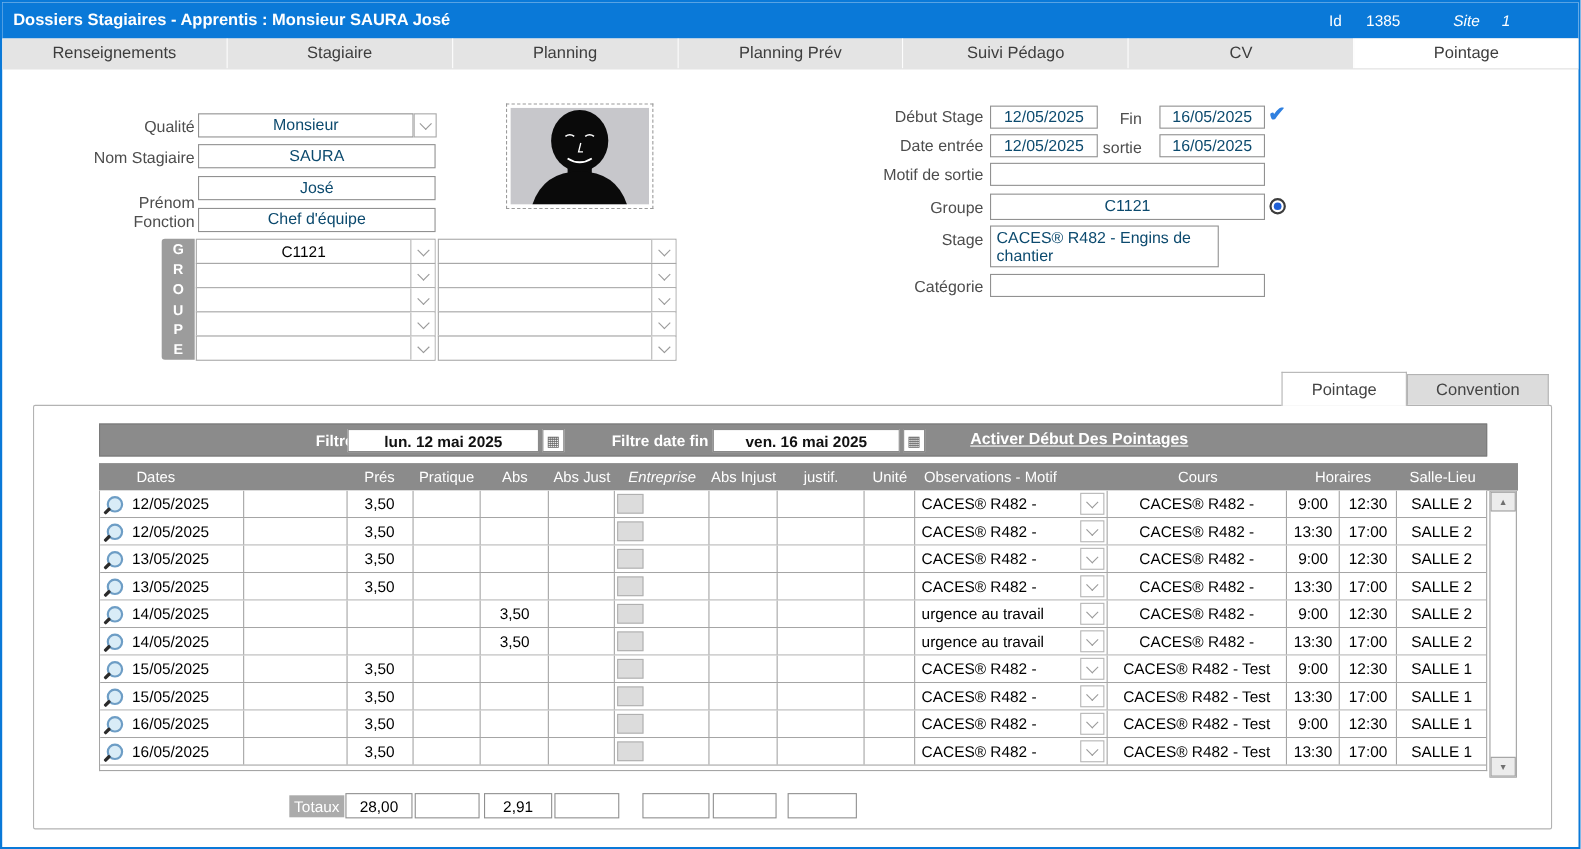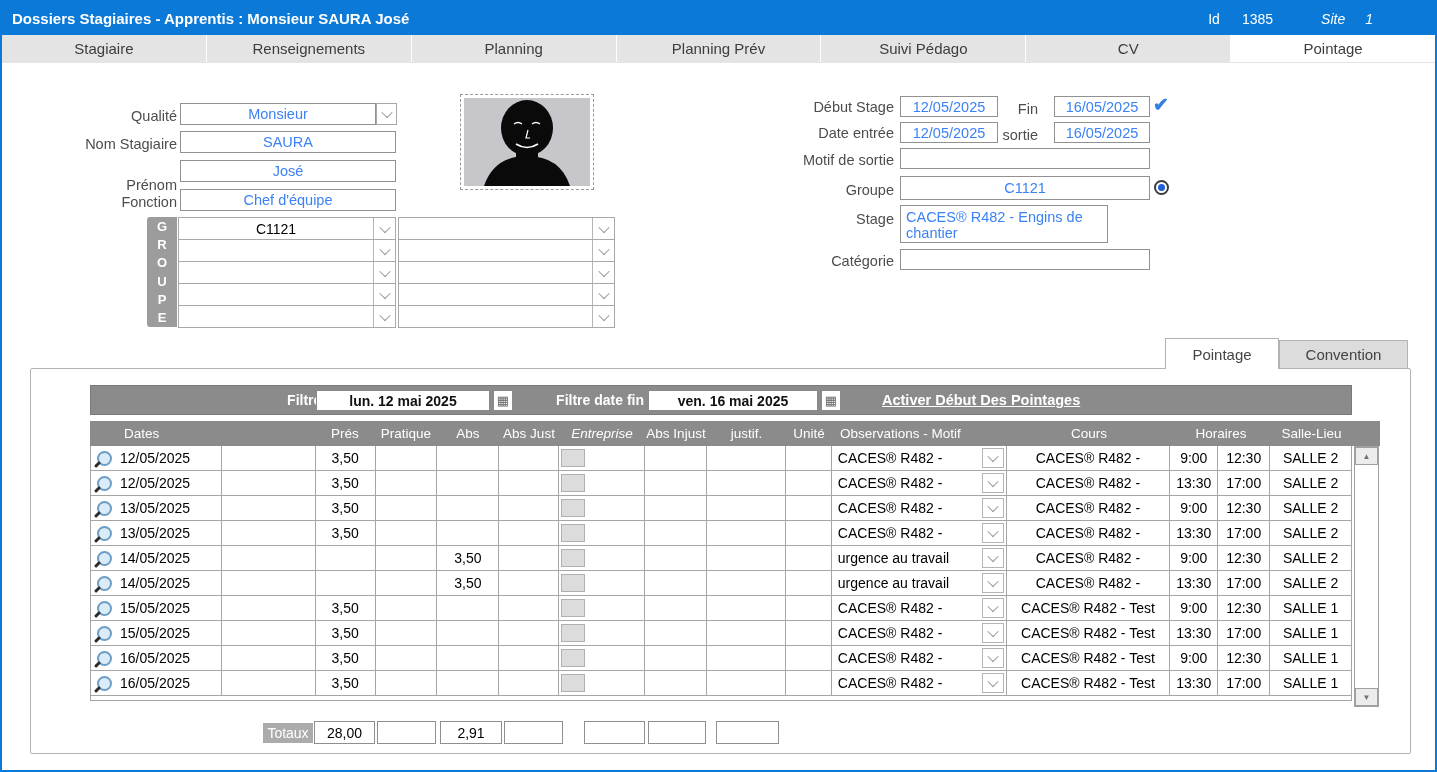--- a/index.html
+++ b/index.html
@@ -15,21 +15,21 @@
   .tb-right .sp3{margin-left:20px;font-style:italic;}
 
   
   .tabbar{left:0;top:33px;width:1433px;height:28px;display:flex;background:#e4e4e4;border-bottom:1px solid #e4e4e4;}
   .tab{flex:1;display:flex;align-items:center;justify-content:center;font-size:15px;color:#3d3d3d;border-right:1px solid #fdfdfd;cursor:default;}
   .tab:last-child{border-right:none;}
   .tab.active{background:#fff;}
 
   
   .lbl{color:#4d4d4d;font-size:14.5px;text-align:right;line-height:20px;}
-  .fld{background:#fff;border:1px solid #919191;font-size:14.5px;color:#3b82f6;display:flex;align-items:center;justify-content:center;}
+  .fld{background:#fff;border:1px solid #919191;font-size:14.5px;color:#0c4a6e;display:flex;align-items:center;justify-content:center;}
   .fld.left{justify-content:flex-start;padding-left:5px;}
   .combo-btn{width:21px;height:100%;border-left:1px solid #b5b5b5;display:flex;align-items:center;justify-content:center;background:#fff;}
   .chev{display:inline-block;width:7px;height:7px;border-right:1.7px solid #999;border-bottom:1.7px solid #999;transform:rotate(45deg) translate(-1px,-1px);}
 
   
   .photo{border:1px dashed #9a9a9a;background:#fff;padding:3px;}
   .photo svg{display:block;}
 
   
   .grp-bar{background:#9c9c9c;color:#fff;font-weight:bold;font-size:13px;display:flex;flex-direction:column;align-items:center;justify-content:space-around;border-radius:3px 0 0 3px;}
@@ -105,22 +105,22 @@
     <span class="ttl">Dossiers Stagiaires - Apprentis  :  Monsieur SAURA José</span>
     <span class="tb-right">
       <span>Id</span>
       <span class="sp1">1385</span>
       <span class="sp2">Site</span>
       <span class="sp3">1</span>
     </span>
   </div>
 
   <div class="abs tabbar">
+    <div class="tab">Renseignements</div>
     <div class="tab">Stagiaire</div>
-    <div class="tab">Renseignements</div>
     <div class="tab">Planning</div>
     <div class="tab">Planning Prév</div>
     <div class="tab">Suivi Pédago</div>
     <div class="tab">CV</div>
     <div class="tab active">Pointage</div>
   </div>
 
   <div class="abs lbl" style="left:85px;top:104px;width:90px;">Qualité</div>
   <div class="abs fld" style="left:178px;top:101px;width:196px;height:22px;">
       <span>Monsieur</span>

